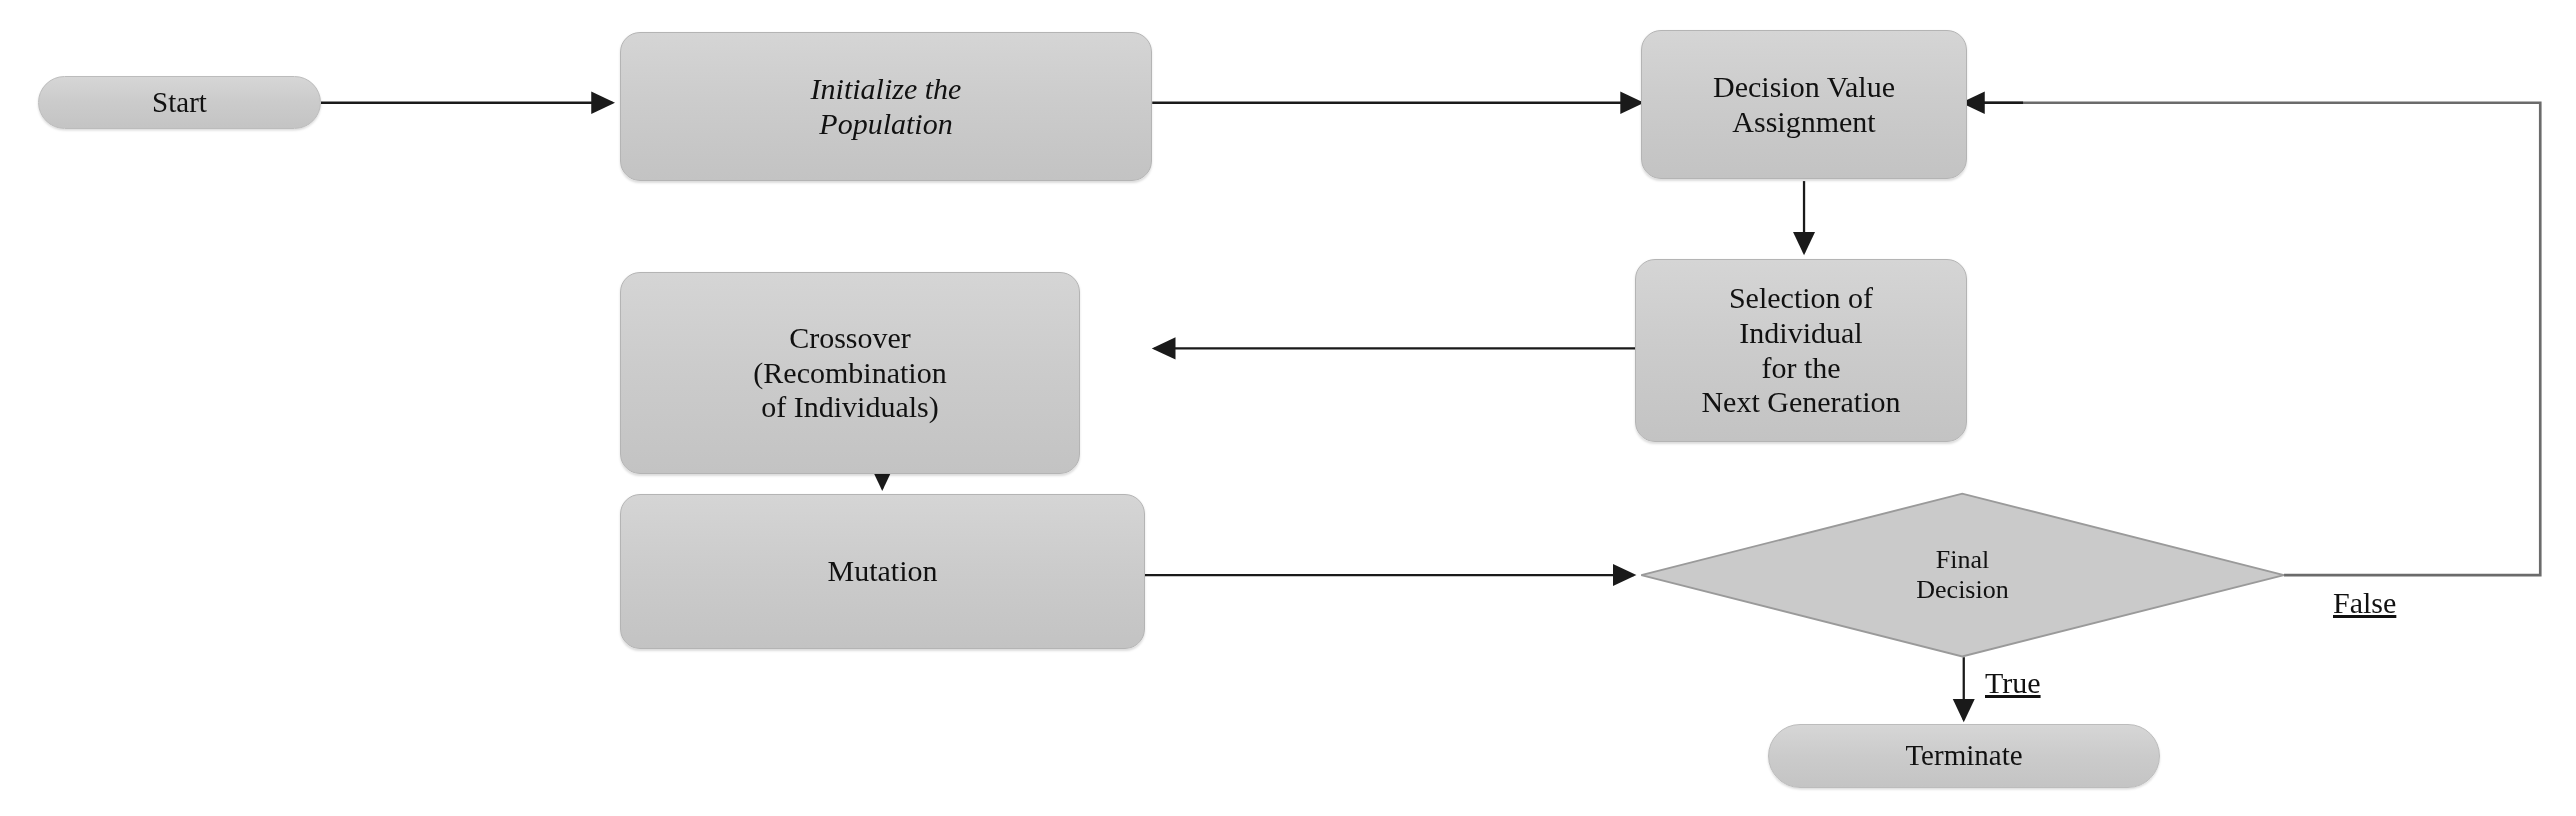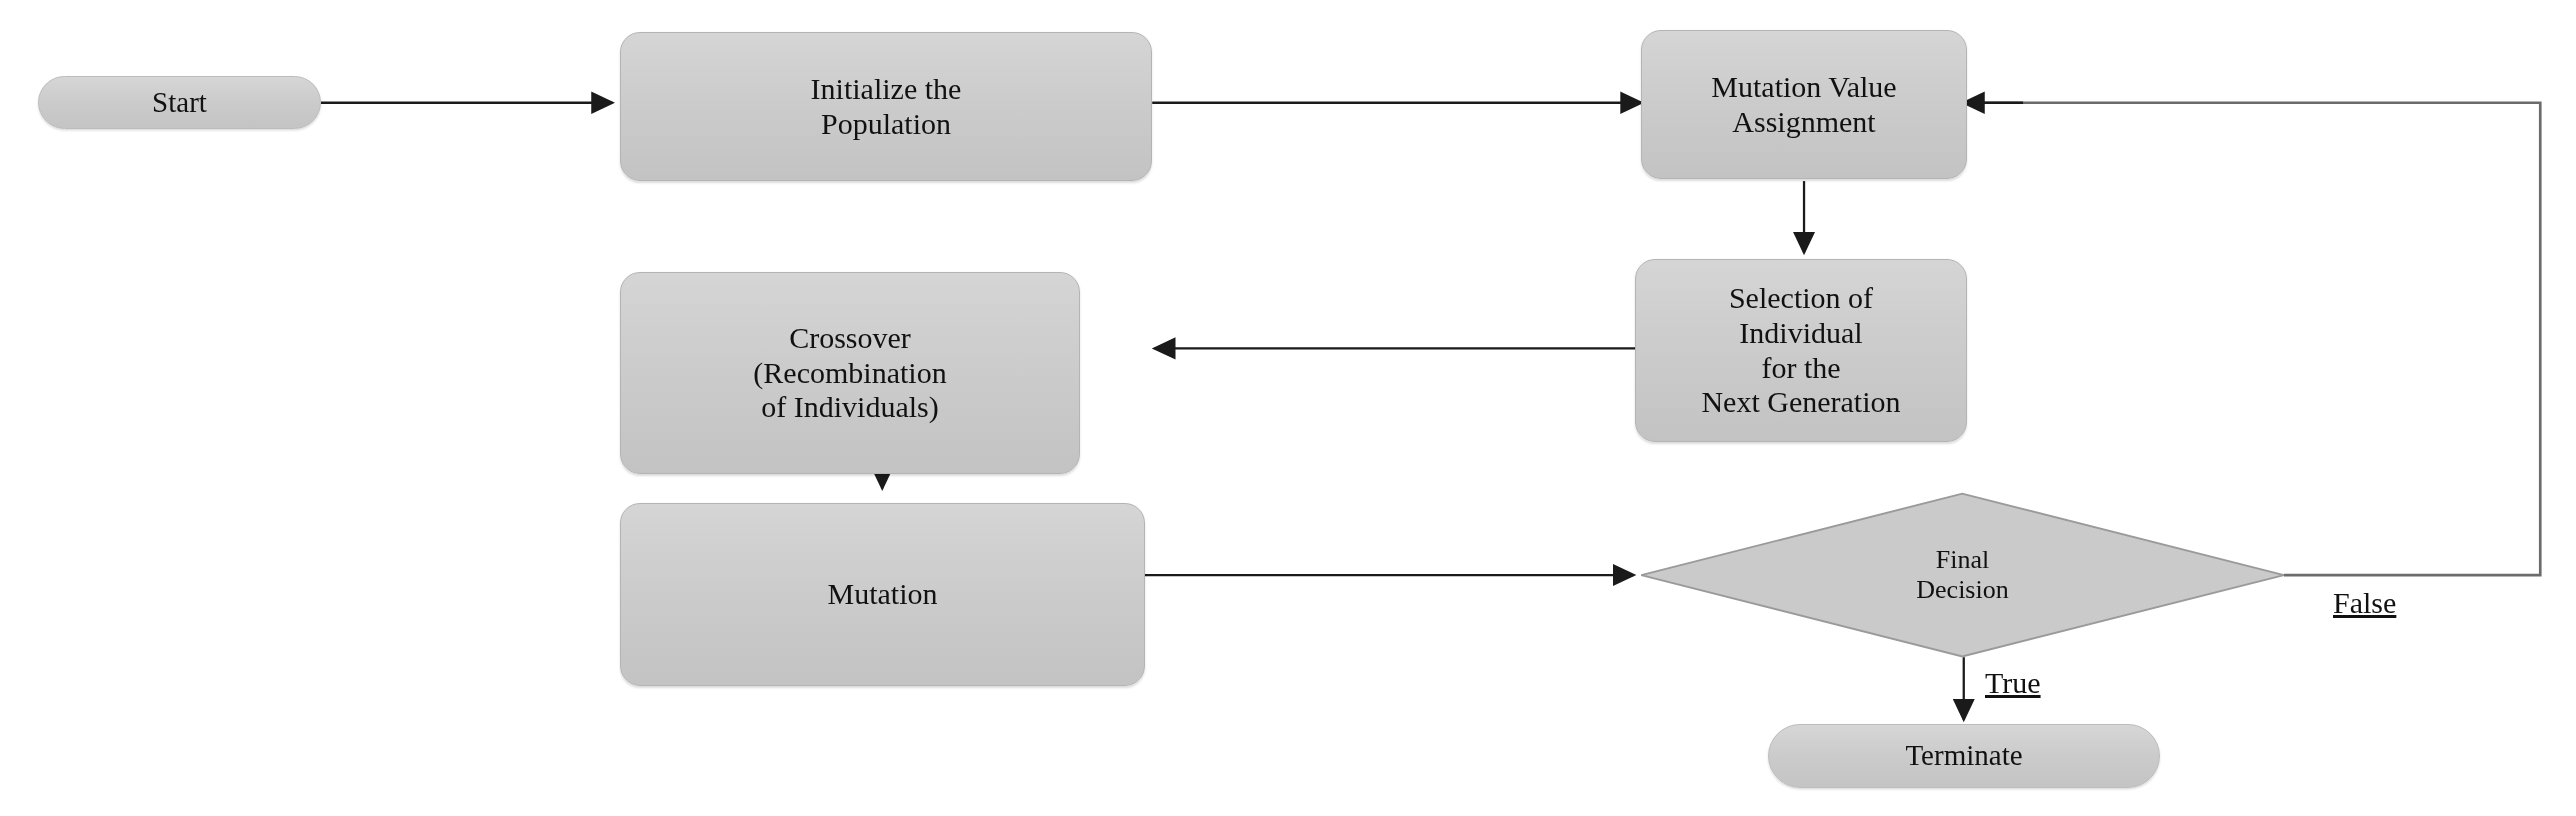--- a/index.html
+++ b/index.html
@@ -115,44 +115,44 @@
 
     <path class="wire" d="M2582,864 L2582,946" marker-end="url(#ah)"></path>
 
     <polygon class="diamond-shape" points="2158,756 2580,649 3003,756 2580,863"></polygon>
   </svg>
 
   <div class="node pill" style="left:38px;top:76px;width:283px;height:53px;">
     <span>Start</span>
   </div>
 
-  <div class="node proc" style="left:620px;top:32px;width:532px;height:149px;">
+  <div class="node proc" style="left:620px;top:32px;width:532px;height:149px;font-style:italic;">
     <span>Initialize the
 Population</span>
   </div>
 
   <div class="node proc" style="left:1641px;top:30px;width:326px;height:149px;">
-    <span>Mutation Value
+    <span>Decision Value
 Assignment</span>
   </div>
 
   <div class="node proc" style="left:1635px;top:259px;width:332px;height:183px;">
     <span>Selection of
 Individual
 for the
 Next Generation</span>
   </div>
 
   <div class="node proc" style="left:620px;top:272px;width:460px;height:202px;">
     <span>Crossover
 (Recombination
 of Individuals)</span>
   </div>
 
-  <div class="node proc" style="left:620px;top:494px;width:525px;height:183px;margin-top:9px;">
+  <div class="node proc" style="left:620px;top:494px;width:525px;height:155px;">
     <span>Mutation</span>
   </div>
 
   <div class="diamond-label" style="left:1795px;top:522px;width:335px;height:106px;">
     <span>Final
 Decision</span>
   </div>
 
   <div class="node pill" style="left:1768px;top:724px;width:392px;height:64px;font-family:Liberation Serif, serif;">
     <span>Terminate</span>

